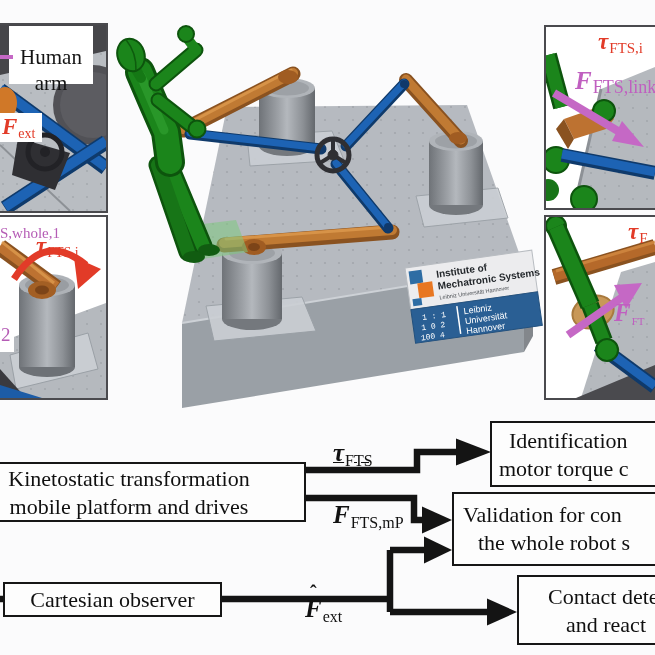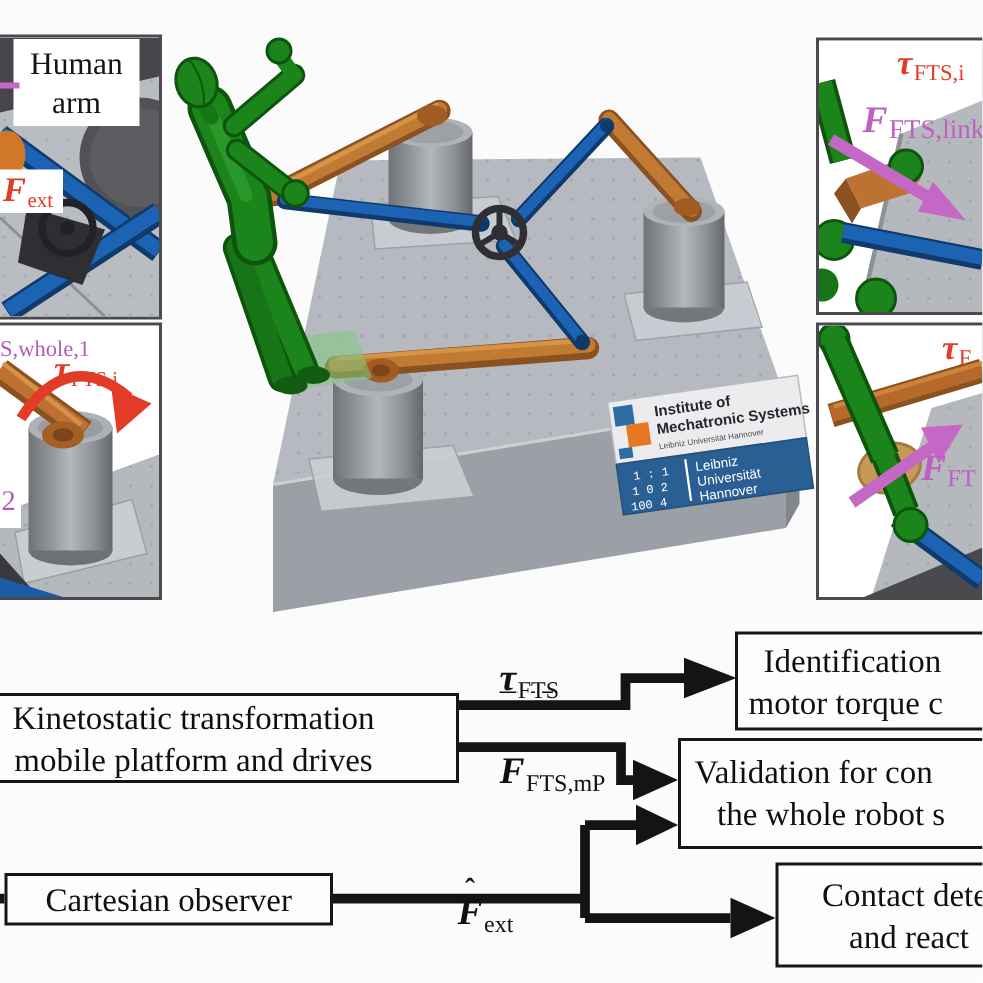--- a/index.html
+++ b/index.html
@@ -2,21 +2,21 @@
 <html><head>
 <meta charset="utf-8">
 <style>
   html,body{margin:0;padding:0;background:#ffffff;}
   .page{position:relative;width:655px;height:655px;background:#fbfbfc;overflow:hidden;
         font-family:"Liberation Serif",serif;color:#111;}
   
   .inset{position:absolute;background:#ffffff;border:2px solid #4a4a4e;box-sizing:border-box;overflow:hidden;}
   .inset svg{position:absolute;left:0;top:0;}
   .cap-box{position:absolute;background:#ffffff;text-align:center;
-           font:21px/26px "Liberation Serif",serif;color:#141414;padding-top:3px;box-sizing:border-box;}
+           font:21px/26px "Liberation Serif",serif;color:#141414;padding-top:18px;box-sizing:border-box;}
   .mfrag{position:absolute;white-space:nowrap;font-family:"Liberation Serif",serif;}
   .sym{font-style:italic;font-weight:bold;}
   .sub{font-size:14px;vertical-align:-4px;margin-left:1px;}
   .red{color:#e23b28;text-align:center;}
   .mag{color:#c05fc0;}
   .pur{color:#b55cb5;}
   .whitechip{position:absolute;background:#ffffff;box-sizing:border-box;}
   
   .diagram{position:absolute;left:0;top:415px;width:655px;height:240px;}
   .bx{position:absolute;background:#fdfdfd;border:2px solid #161616;box-sizing:border-box;
@@ -261,21 +261,21 @@
       <circle cx="10" cy="9" r="10" fill="#1b851b" stroke="#0d540d" stroke-width="2"></circle>
       <line x1="10" y1="10" x2="44" y2="88" stroke="#0d540d" stroke-width="20"></line>
       <line x1="10" y1="10" x2="44" y2="88" stroke="#1b851b" stroke-width="15"></line>
       <line x1="44" y1="88" x2="58" y2="124" stroke="#0d540d" stroke-width="18"></line>
       <line x1="44" y1="88" x2="58" y2="124" stroke="#1b851b" stroke-width="13"></line>
       <circle cx="61" cy="133" r="11" fill="#1b851b" stroke="#0d540d" stroke-width="2"></circle>
       <line x1="22" y1="118" x2="78" y2="79" stroke="#c568c5" stroke-width="8"></line>
       <polygon points="68,68 96,66 80,92" fill="#c568c5"></polygon>
     </svg>
     <span class="mfrag red" style="left:82px;top:2px;"><span class="sym" style="font-size:23px;">τ</span><span class="sub" style="font-size:15px;">F</span></span>
-    <span class="mfrag mag" style="left:68px;top:82px;"><span class="sym" style="font-size:25px;">F</span><span class="sub" style="font-size:16px;">FT</span></span>
+    <span class="mfrag mag" style="left:68px;top:82px;"><span class="sym" style="font-size:25px;">F</span><span class="sub" style="font-size:11px;">FT</span></span>
   </div>
 
   
   <div class="diagram">
     <svg width="655" height="240" viewBox="0 0 655 240">
       <g stroke="#141414" stroke-width="6.5" fill="none">
         <path d="M306,55 H417 V37 H456"></path>
         <path d="M306,83 H414 V105 H422"></path>
         <path d="M0,184 H4"></path>
         <path d="M222,184 H390 M390,135 V197 M390,135 H424 M390,197 H487"></path>

